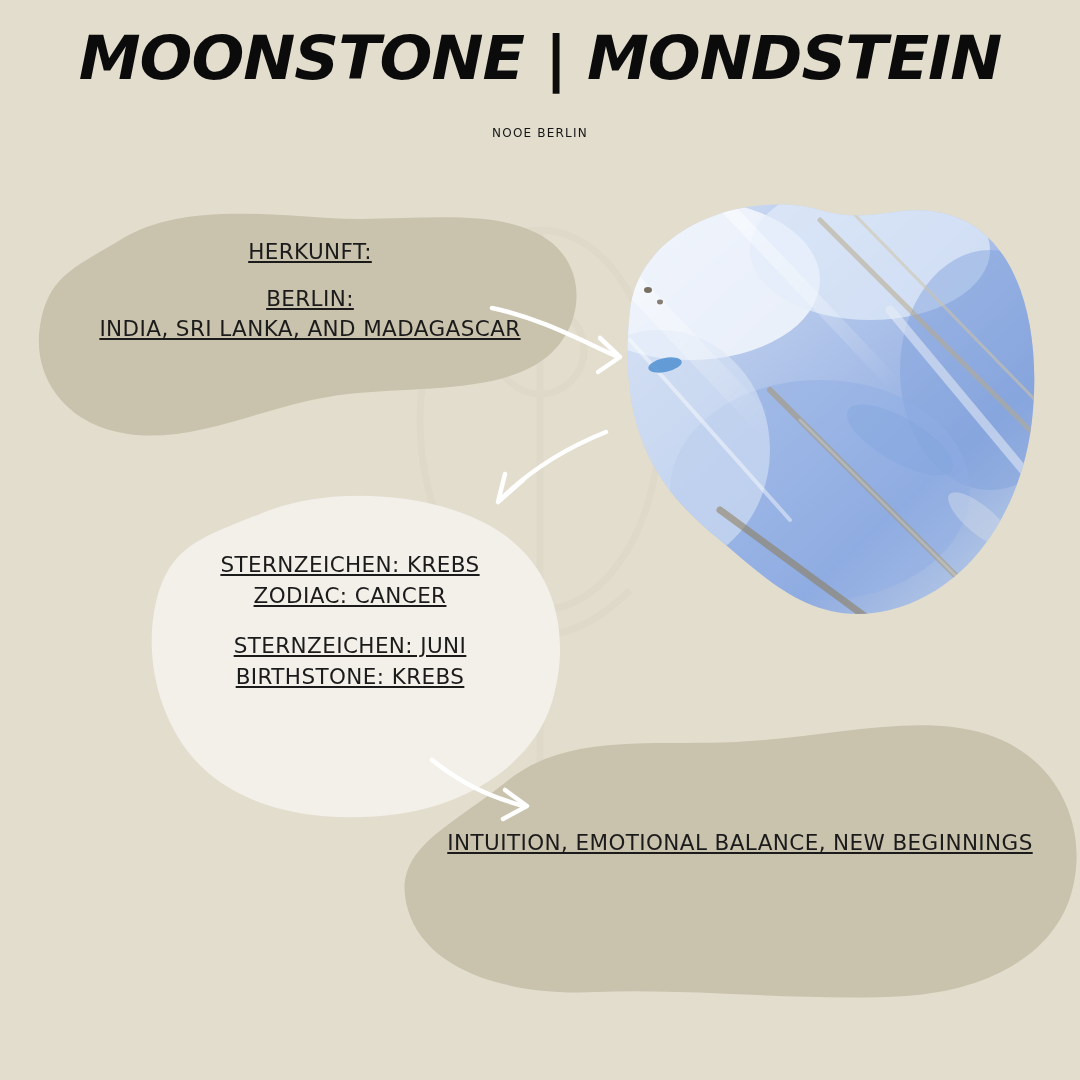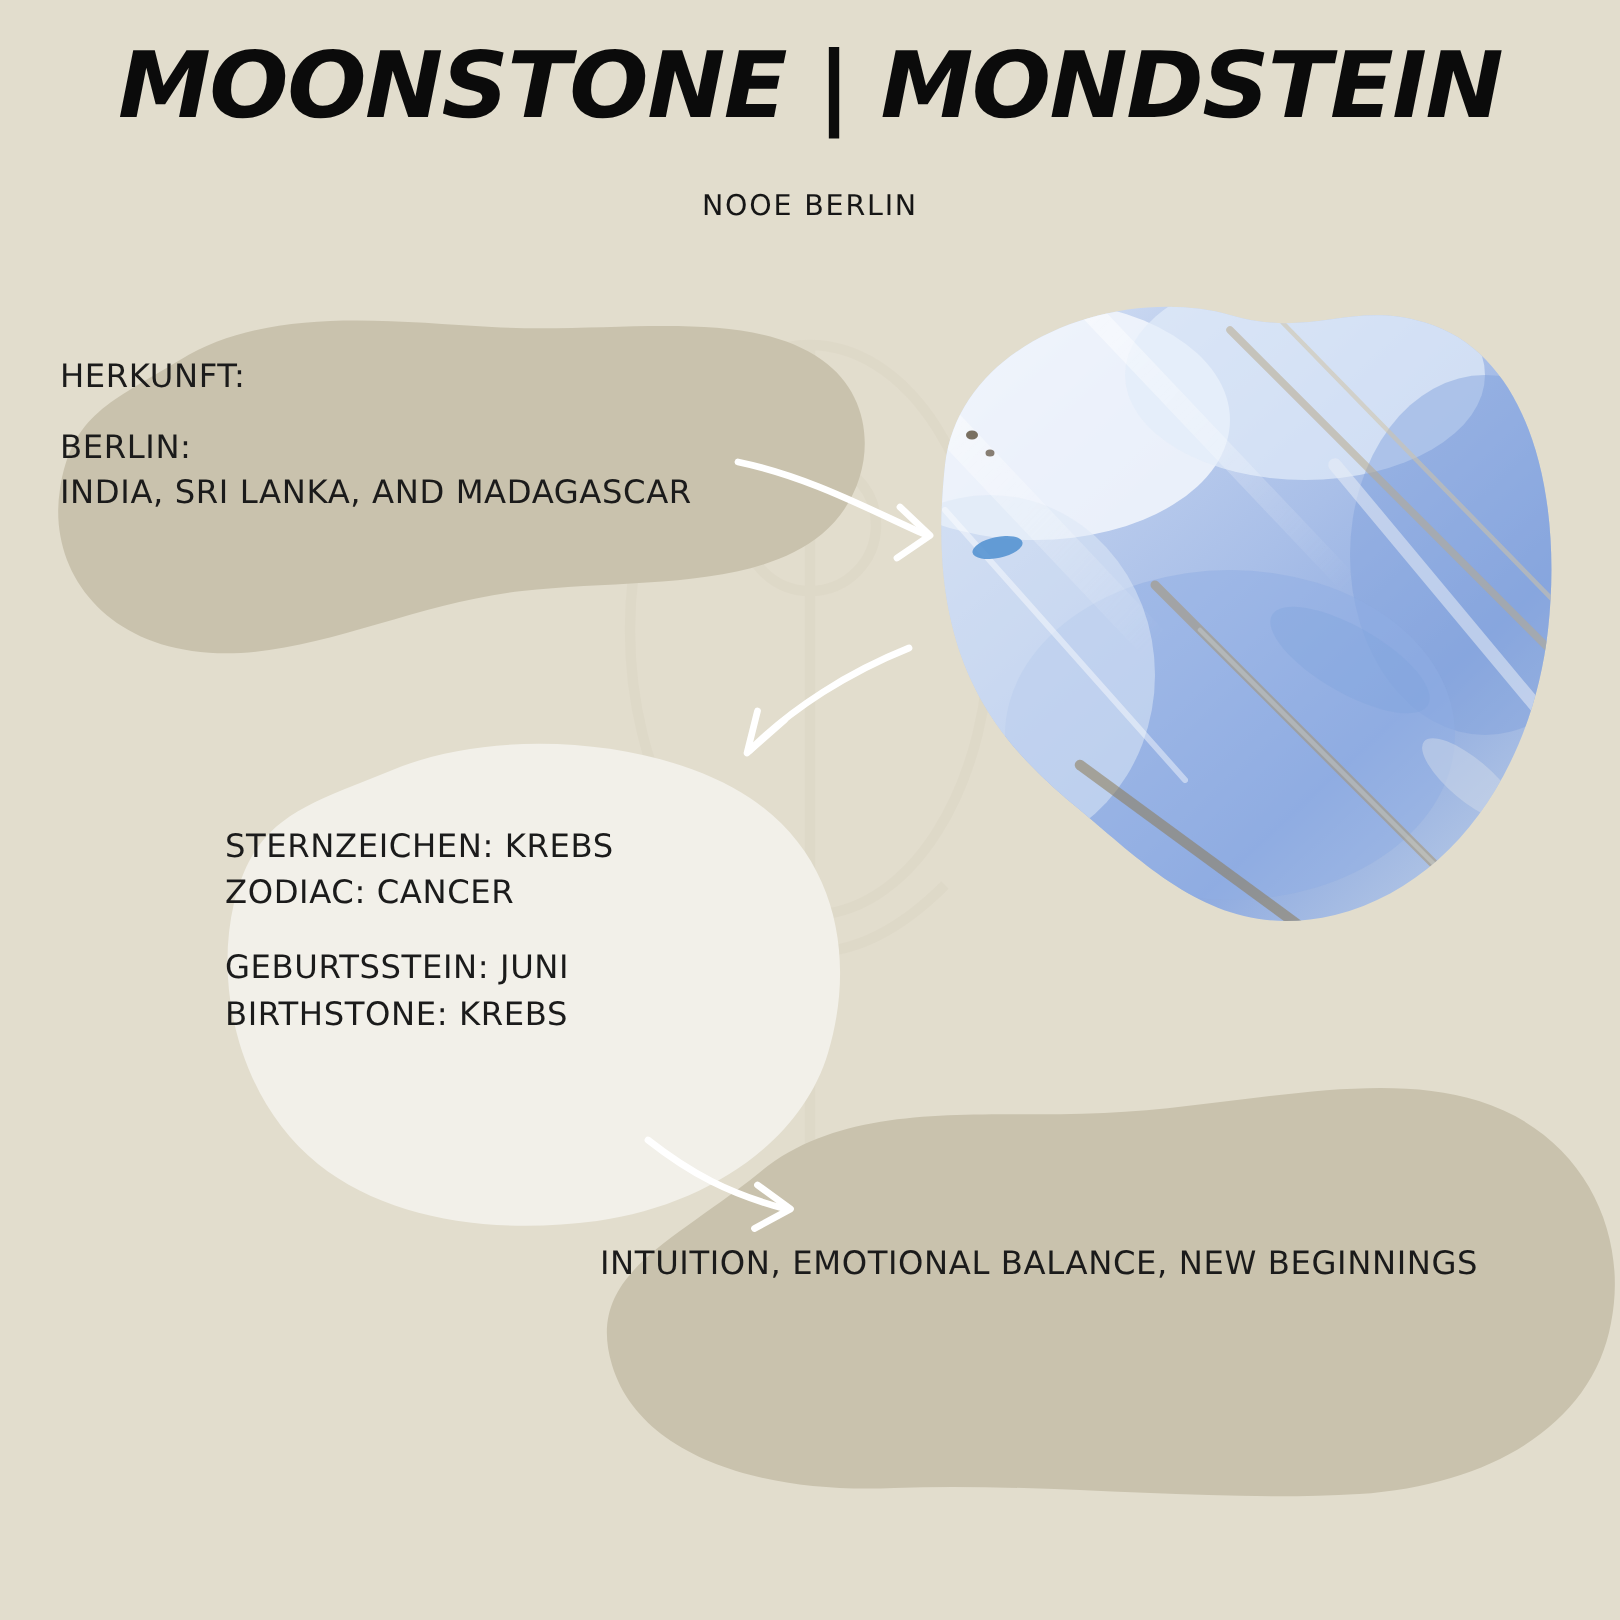--- a/index.html
+++ b/index.html
@@ -45,35 +45,37 @@
     letter-spacing: -1px;
     color: #0b0b0b;
     transform: scaleX(1.02);
   }
   .subtitle {
     position: absolute;
     top: 126px;
     left: 0;
     width: 1080px;
     text-align: center;
-    font-size: 19px;
+    font-size: 12px;
     letter-spacing: 1.2px;
     color: #161616;
   }
 
   .blob-svg {
     position: absolute;
     pointer-events: none;
   }
 
   .blob-text {
     position: absolute;
+    text-align: center;
     color: #1b1b1b;
     line-height: 1.42;
     letter-spacing: 0.4px;
+    text-decoration: underline;
   }
 
   
   #blob1-wrap { left: 28px; top: 196px; width: 560px; height: 248px; }
   #blob1-text {
     left: 40px; top: 237px; width: 540px;
     font-size: 21.5px;
   }
   #blob1-text .gap { display: block; height: 16px; }
 
@@ -179,21 +181,21 @@
 
   <svg id="blob2-wrap" class="blob-svg" viewBox="0 0 430 330">
     <path d="M120 22 C190 -8, 300 0, 360 40 C420 80, 430 150, 412 210
              C394 270, 330 312, 258 322 C190 331, 120 322, 72 284
              C22 244, 2 170, 16 110 C30 54, 60 46, 120 22 Z" fill="#f2f0e9"></path>
   </svg>
   <div id="blob2-text" class="blob-text">
     <div>STERNZEICHEN: KREBS</div>
     <div>ZODIAC: CANCER</div>
     <span class="gap"></span>
-    <div>GEBURTSSTEIN: JUNI</div>
+    <div>STERNZEICHEN: JUNI</div>
     <div>BIRTHSTONE: KREBS</div>
   </div>
 
   <svg id="blob3-wrap" class="blob-svg" viewBox="0 0 690 290">
     <path d="M110 70 C170 20, 260 34, 340 30 C430 26, 520 0, 590 22 C660 44, 690 110, 678 170
              C666 236, 600 278, 510 284 C410 290, 300 276, 200 280
              C110 284, 30 258, 12 198 C-6 138, 50 118, 110 70 Z" fill="#c9c2ad"></path>
   </svg>
   <div id="blob3-text" class="blob-text">
     <span class="gap"></span>

